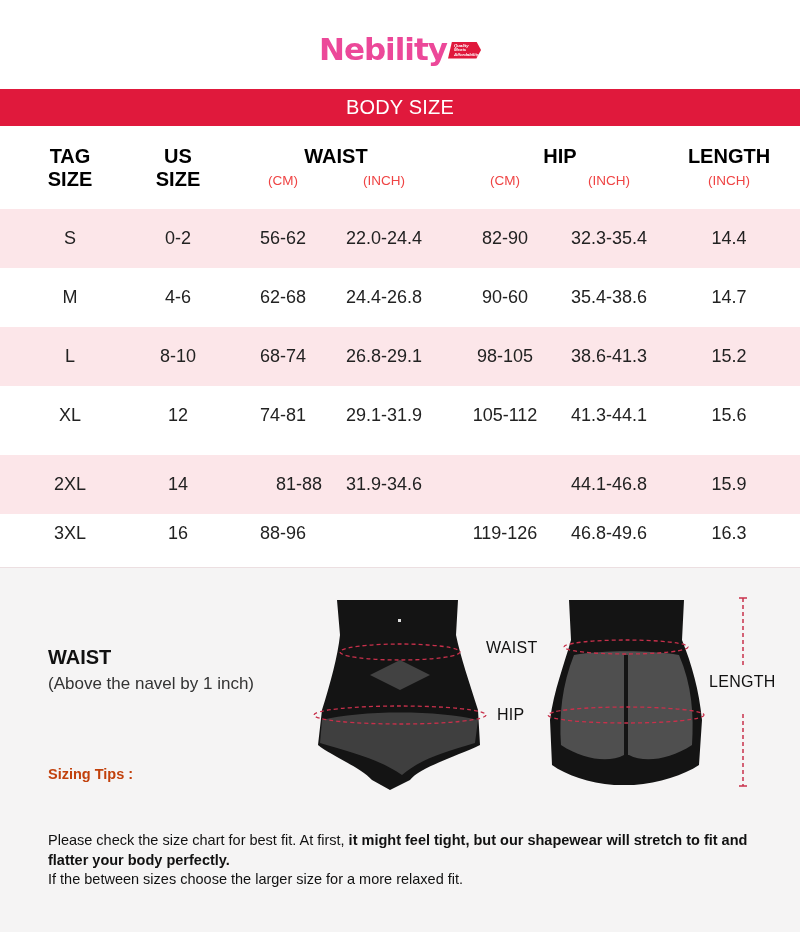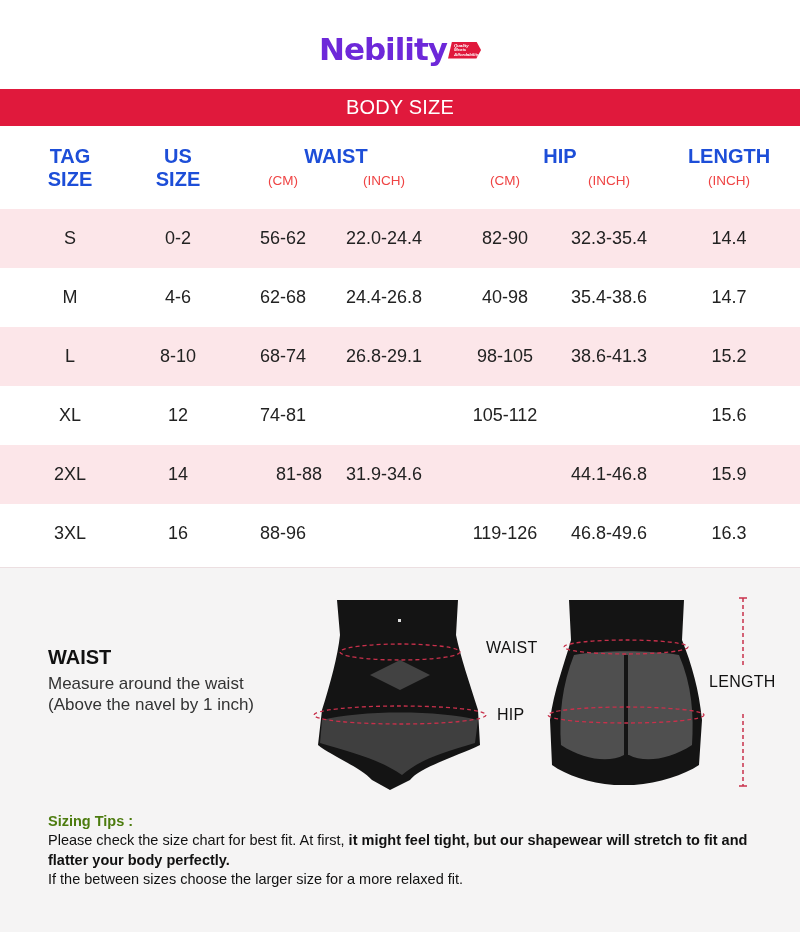--- a/index.html
+++ b/index.html
@@ -11,42 +11,42 @@
     position: relative;
   }
   .header {
     position: absolute; left: 0; top: 0; width: 800px; height: 90px;
     background: #ffffff;
     display: flex; align-items: center; justify-content: center;
   }
   .logo { display: flex; align-items: center; position: relative; top: 4px; }
   .logo-text {
     font-family: "DejaVu Sans", sans-serif;
-    font-weight: bold; font-size: 31px; letter-spacing: -1px; color: #6d28d9;
+    font-weight: bold; font-size: 31px; letter-spacing: -1px; color: #ec4899;
   }
   .logo-badge {
     position: relative;
     margin-left: 1px; margin-top: 2px;
     width: 33px; height: 17px;
     background: #e0193c;
     clip-path: polygon(12% 0, 86% 0, 100% 50%, 86% 100%, 0 100%);
     color: #fff; font-size: 4.3px; font-weight: bold; font-style: italic;
     line-height: 4.6px; padding: 2px 0 0 6px;
   }
   .band {
     position: absolute; left: 0; top: 89px; width: 800px; height: 37px;
     background: #e0193c; color: #fff;
     display: flex; align-items: center; justify-content: center;
     font-size: 20px; letter-spacing: 0.2px;
   }
   .col {
     position: absolute; text-align: center; transform: translateX(-50%);
     white-space: nowrap;
   }
-  .hdr { font-weight: bold; font-size: 20px; line-height: 23px; color: #1d4ed8; }
+  .hdr { font-weight: bold; font-size: 20px; line-height: 23px; color: #000000; }
   .unit { font-size: 13.5px; color: #ef4444; }
   .row {
     position: absolute; left: 0; width: 800px; height: 59px;
   }
   .row.pink { background: #fce6e9; }
   .cell {
     position: absolute; top: 0; height: 59px; line-height: 59px;
     font-size: 18px; color: #222; transform: translateX(-50%);
     white-space: nowrap;
   }
@@ -60,22 +60,22 @@
     font-size: 20px; font-weight: bold; color: #111;
   }
   .waist-desc {
     position: absolute; left: 48px; top: 673px;
     font-size: 17px; line-height: 21px; color: #333;
   }
   .meas-label {
     position: absolute; font-size: 16px; color: #111; letter-spacing: 0.3px;
   }
   .tips-title {
-    position: absolute; left: 48px; top: 813px;
-    font-size: 14.5px; font-weight: bold; color: #4d7c0f;
+    position: absolute; left: 48px; top: 766px;
+    font-size: 14.5px; font-weight: bold; color: #c2410c;
   }
   .tips-body {
     position: absolute; left: 48px; top: 831px; width: 720px;
     font-size: 14.5px; line-height: 19.5px; color: #111;
   }
   .tips-body b { font-weight: bold; }
   svg { position: absolute; }
 </style>
 </head>
 <body>
@@ -121,62 +121,63 @@
   <span class="cell" style="left:384px;">22.0-24.4</span>
   <span class="cell" style="left:505px;">82-90</span>
   <span class="cell" style="left:609px;">32.3-35.4</span>
   <span class="cell" style="left:729px;">14.4</span>
 </div>
 <div class="row" style="top:268px;">
   <span class="cell" style="left:70px;">M</span>
   <span class="cell" style="left:178px;">4-6</span>
   <span class="cell" style="left:283px;">62-68</span>
   <span class="cell" style="left:384px;">24.4-26.8</span>
-  <span class="cell" style="left:505px;">40-98</span>
+  <span class="cell" style="left:505px;">90-60</span>
   <span class="cell" style="left:609px;">35.4-38.6</span>
   <span class="cell" style="left:729px;">14.7</span>
 </div>
 <div class="row pink" style="top:327px;">
   <span class="cell" style="left:70px;">L</span>
   <span class="cell" style="left:178px;">8-10</span>
   <span class="cell" style="left:283px;">68-74</span>
   <span class="cell" style="left:384px;">26.8-29.1</span>
   <span class="cell" style="left:505px;">98-105</span>
   <span class="cell" style="left:609px;">38.6-41.3</span>
   <span class="cell" style="left:729px;">15.2</span>
 </div>
 <div class="row" style="top:386px;">
   <span class="cell" style="left:70px;">XL</span>
   <span class="cell" style="left:178px;">12</span>
   <span class="cell" style="left:283px;">74-81</span>
+  <span class="cell" style="left:384px;">29.1-31.9</span>
   <span class="cell" style="left:505px;">105-112</span>
+  <span class="cell" style="left:609px;">41.3-44.1</span>
   <span class="cell" style="left:729px;">15.6</span>
 </div>
-<div class="row pink" style="top:445px;">
+<div class="row pink" style="top:455px;">
   <span class="cell" style="left:70px;">2XL</span>
   <span class="cell" style="left:178px;">14</span>
   <span class="cell" style="left:283px;margin-left:16px;">81-88</span>
   <span class="cell" style="left:384px;">31.9-34.6</span>
   <span class="cell" style="left:609px;">44.1-46.8</span>
   <span class="cell" style="left:729px;">15.9</span>
 </div>
 <div class="row" style="top:504px;">
   <span class="cell" style="left:70px;">3XL</span>
   <span class="cell" style="left:178px;">16</span>
   <span class="cell" style="left:283px;">88-96</span>
   <span class="cell" style="left:505px;">119-126</span>
   <span class="cell" style="left:609px;">46.8-49.6</span>
   <span class="cell" style="left:729px;">16.3</span>
 </div>
 
 <div class="lower"></div>
 
 <div class="waist-title">WAIST</div>
 <div class="waist-desc">
-  <div>Measure around the waist</div>
   <div>(Above the navel by 1 inch)</div>
 </div>
 
 <svg style="left:310px; top:595px;" width="180" height="200" viewBox="0 0 180 200">
   <path d="M27 5 L148 5 L146 40 C150 60 160 90 168 115 L170 150 C150 160 110 172 100 185 L80 195 L62 185 C50 172 20 160 8 150 L12 115 C20 90 28 60 30 40 Z" fill="#141414"></path>
   <path d="M60 80 L90 65 L120 80 L90 95 Z" fill="#555" opacity="0.7"></path>
   <path d="M12 125 C50 115 130 115 168 125 L165 148 C130 158 110 165 92 180 C70 165 45 158 10 148 Z" fill="#4a4a4a" opacity="0.8"></path>
   <ellipse cx="90" cy="57" rx="60" ry="8" fill="none" stroke="#c8304b" stroke-width="1.3" stroke-dasharray="4 3"></ellipse>
   <ellipse cx="90" cy="120" rx="86" ry="9" fill="none" stroke="#c8304b" stroke-width="1.3" stroke-dasharray="4 3"></ellipse>
   <rect x="88" y="24" width="3" height="3" fill="#ddd"></rect>

